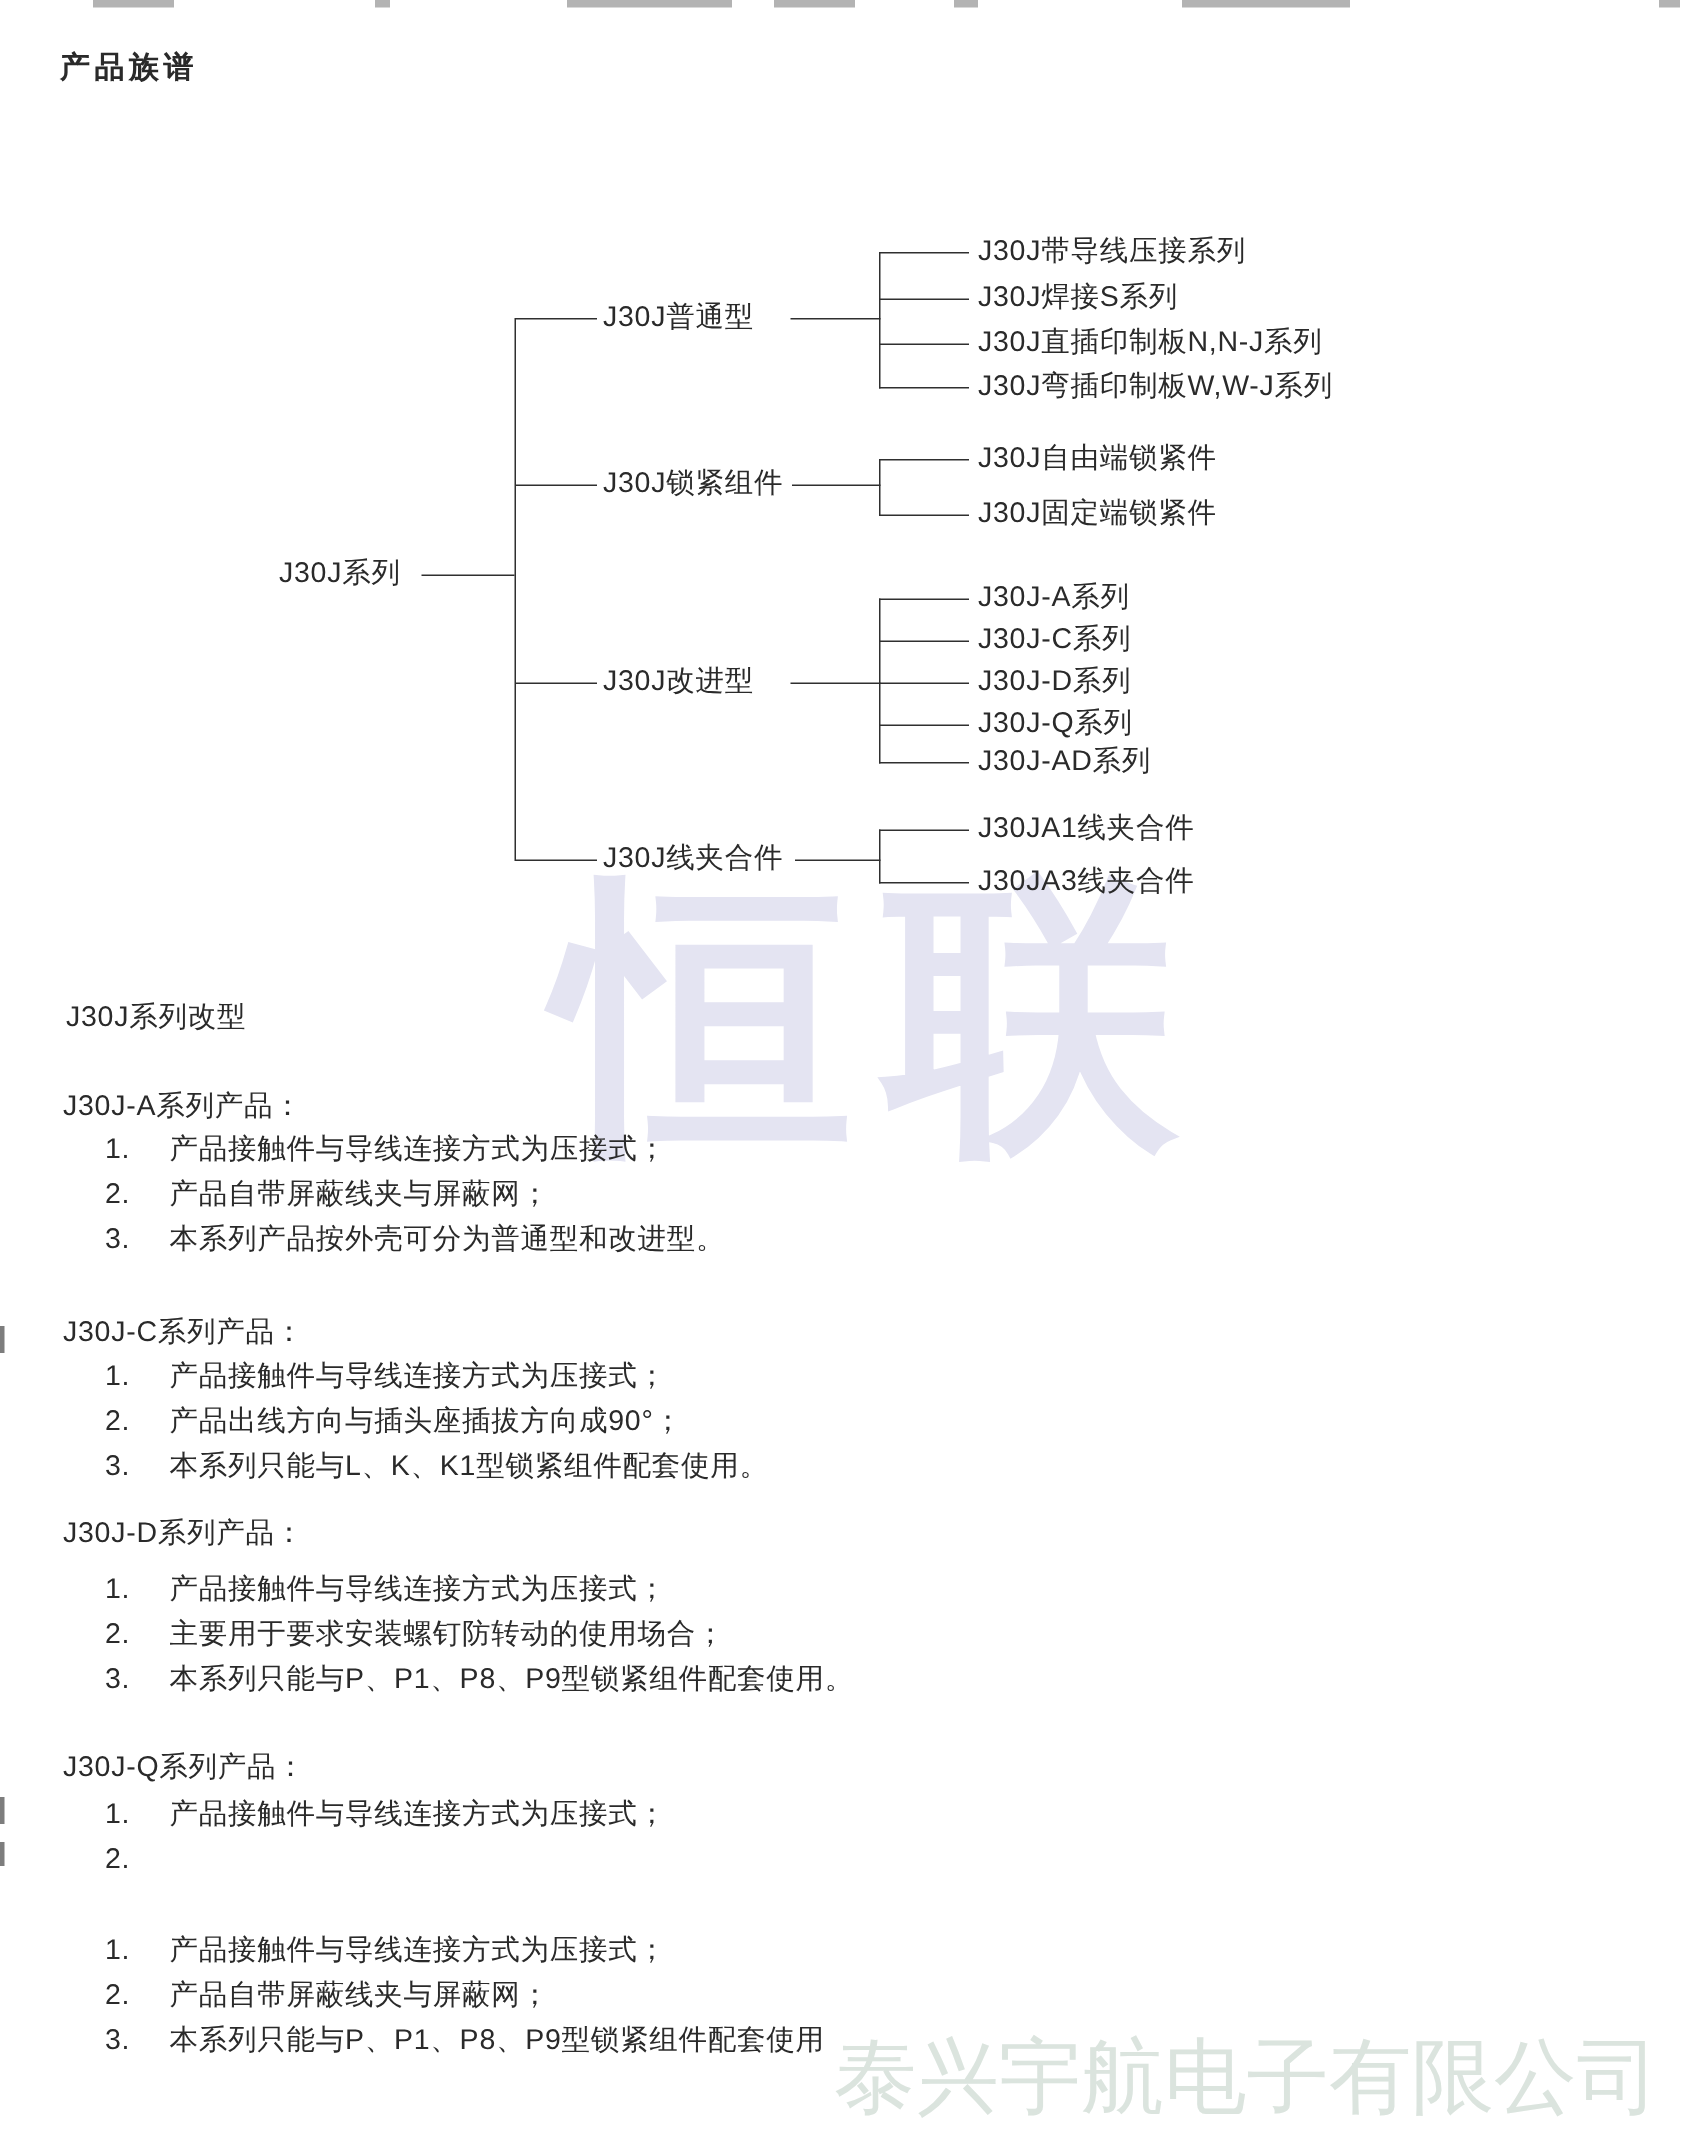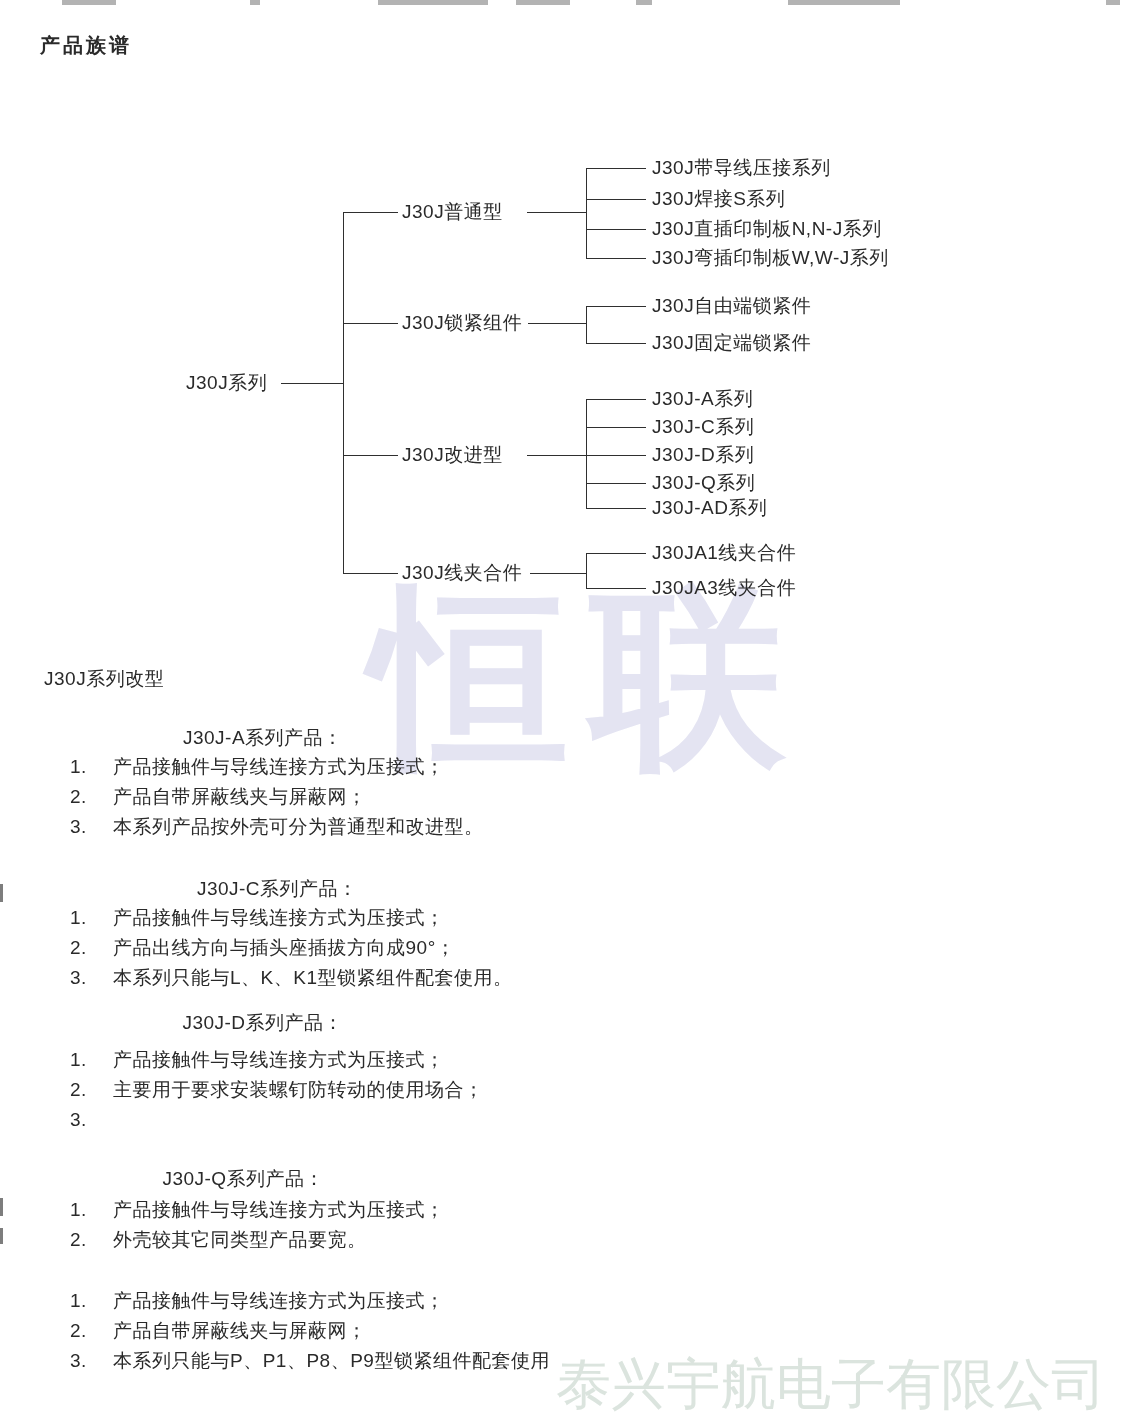--- a/index.html
+++ b/index.html
@@ -17,21 +17,21 @@
   .intro{left:85px;top:82px;font-size:19px;line-height:24px;letter-spacing:0.5px;}
   
   .tree{left:0;top:0;width:1121px;height:640px;}
   .ln{position:absolute;background:#2f2f2f;}
   .hl{height:1px;}
   .vl{width:1px;}
   .node{position:absolute;font-size:19px;line-height:22px;letter-spacing:0.5px;white-space:nowrap;}
   
   .sec-head{left:44px;top:668px;font-size:19px;line-height:22px;letter-spacing:0.5px;}
   .section{position:absolute;left:42px;font-size:19px;letter-spacing:0.5px;}
-  .sec-title{line-height:22px;white-space:nowrap;text-align:center;}
+  .sec-title{line-height:22px;white-space:nowrap;}
   .items{margin:0;}
   .item{height:30px;line-height:30px;padding-left:28px;display:flex;white-space:nowrap;}
   .num{display:inline-block;width:43px;flex:0 0 43px;}
   
   .frag{position:absolute;top:0;height:5px;background:#b3b3b3;}
   .edge{position:absolute;left:0;width:3px;background:#7d7d7d;}
 </style>
 </head>
 <body>
 
@@ -153,34 +153,34 @@
       <div class="item">
           <span class="num">1.</span>
           <span>产品接触件与导线连接方式为压接式；</span>
         </div>
       <div class="item">
           <span class="num">2.</span>
           <span>主要用于要求安装螺钉防转动的使用场合；</span>
         </div>
       <div class="item">
           <span class="num">3.</span>
+          <span>本系列只能与P、P1、P8、P9型锁紧组件配套使用。</span>
         </div>
     </div>
   </div>
 
   <div class="section" style="top:1168px">
     <div class="sec-title">J30J-Q系列产品：</div>
     <div class="items" style="margin-top:5px">
       <div class="item">
           <span class="num">1.</span>
           <span>产品接触件与导线连接方式为压接式；</span>
         </div>
       <div class="item">
           <span class="num">2.</span>
-          <span>外壳较其它同类型产品要宽。</span>
         </div>
     </div>
   </div>
 
   <div class="section" style="top:1285px">
     <div class="items" style="margin-top:1px">
       <div class="item">
           <span class="num">1.</span>
           <span>产品接触件与导线连接方式为压接式；</span>
         </div>

